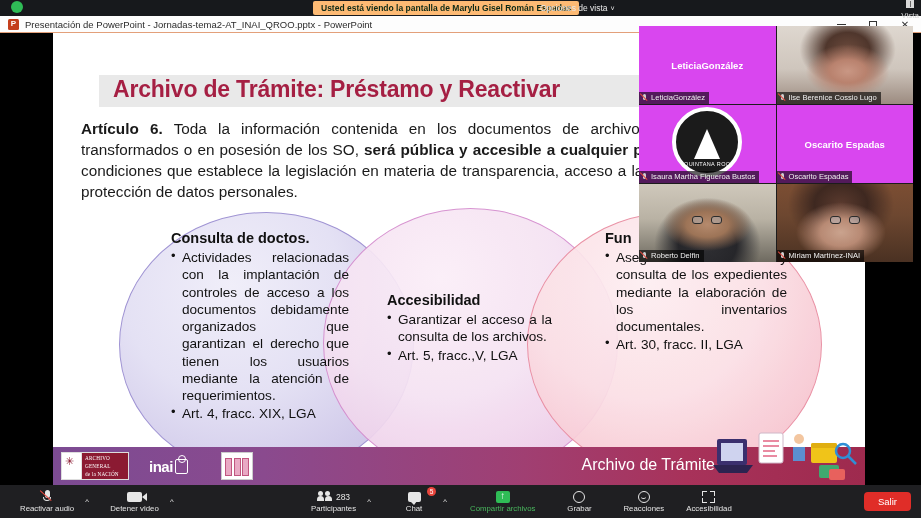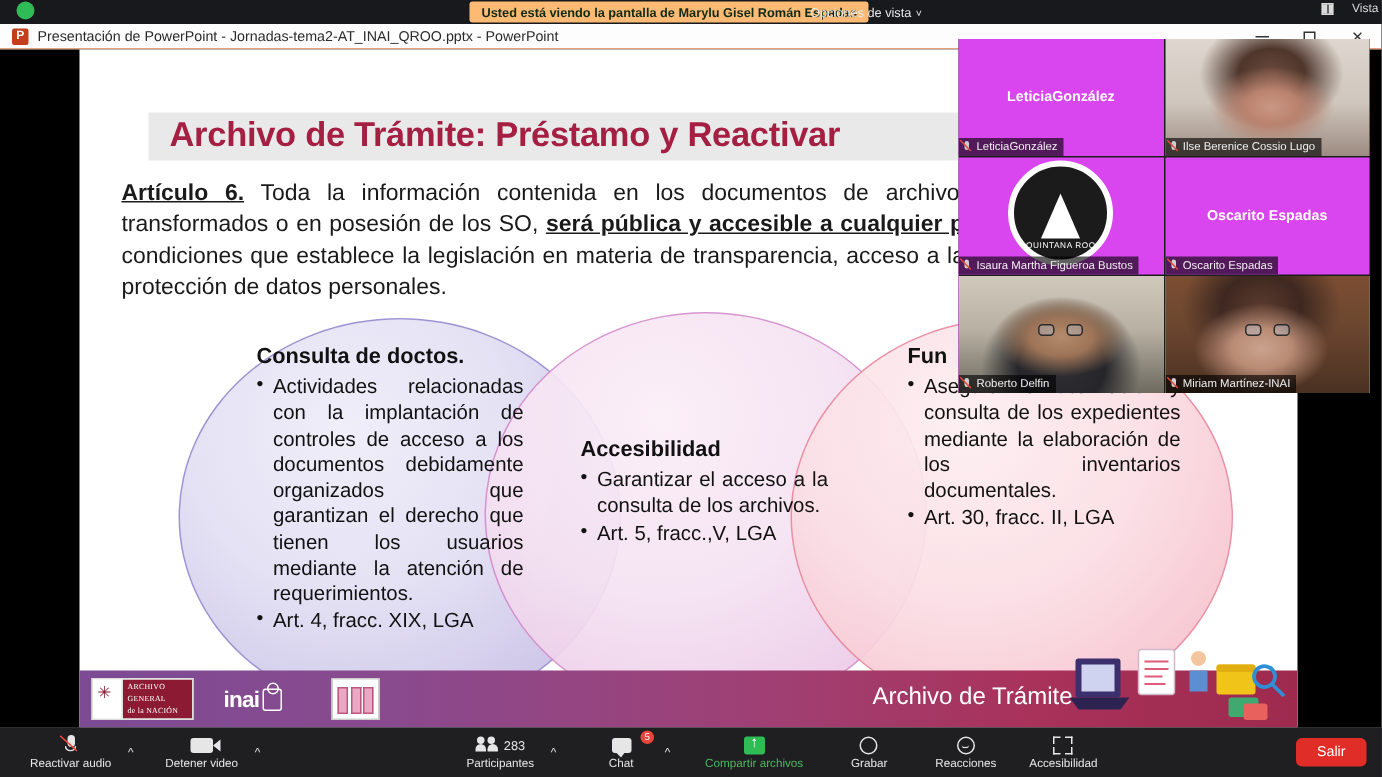--- a/index.html
+++ b/index.html
@@ -33,21 +33,21 @@
   }
   .zoom-logo-badge .dot {
     position: absolute; left: 1px; top: 1px; width: 12px; height: 12px;
     border-radius: 50%; background: #2fbc56;
   }
 
   
   .vista-pill {
     position: absolute; right: 2px; top: 0px; z-index: 46;
     color: #d9d9d9; font-size: 8px; line-height: 11px;
-    display: flex; align-items: center; gap: 12px;
+    display: flex; align-items: center; gap: 2px; flex-direction: column;
   }
   .vista-pill .grid-ico {
     display: inline-block; width: 8px; height: 8px;
     background:
       linear-gradient(to right, #d9d9d9 3px, transparent 3px) 0 0/4px 4px repeat,
       #666;
     border: 1px solid #d9d9d9;
   }
 
   
@@ -102,21 +102,21 @@
     font-size: 23px; font-weight: bold; color: #a51f43;
     letter-spacing: -0.2px; white-space: nowrap;
   }
 
   
   .article-block {
     position: absolute; left: 28px; top: 85px; width: 735px;
     font-size: 15.3px; line-height: 1.38; color: #1a1a1a;
     text-align: justify;
   }
-  .article-block b { font-weight: bold; text-decoration: underline; }
+  .article-block b { font-weight: bold; }
 
   
   .venn { position: absolute; left: 0; top: 175px; width: 812px; height: 272px; }
   .circle {
     position: absolute; border-radius: 50%;
   }
   .c-left {
     left: 66px; top: 4px; width: 295px; height: 265px;
     background: radial-gradient(circle at 38% 28%, #f0eef9 0%, #e4e1f4 42%, #cfc8e9 78%, #b7ace0 100%);
     border: 1px solid #9f93d3;

